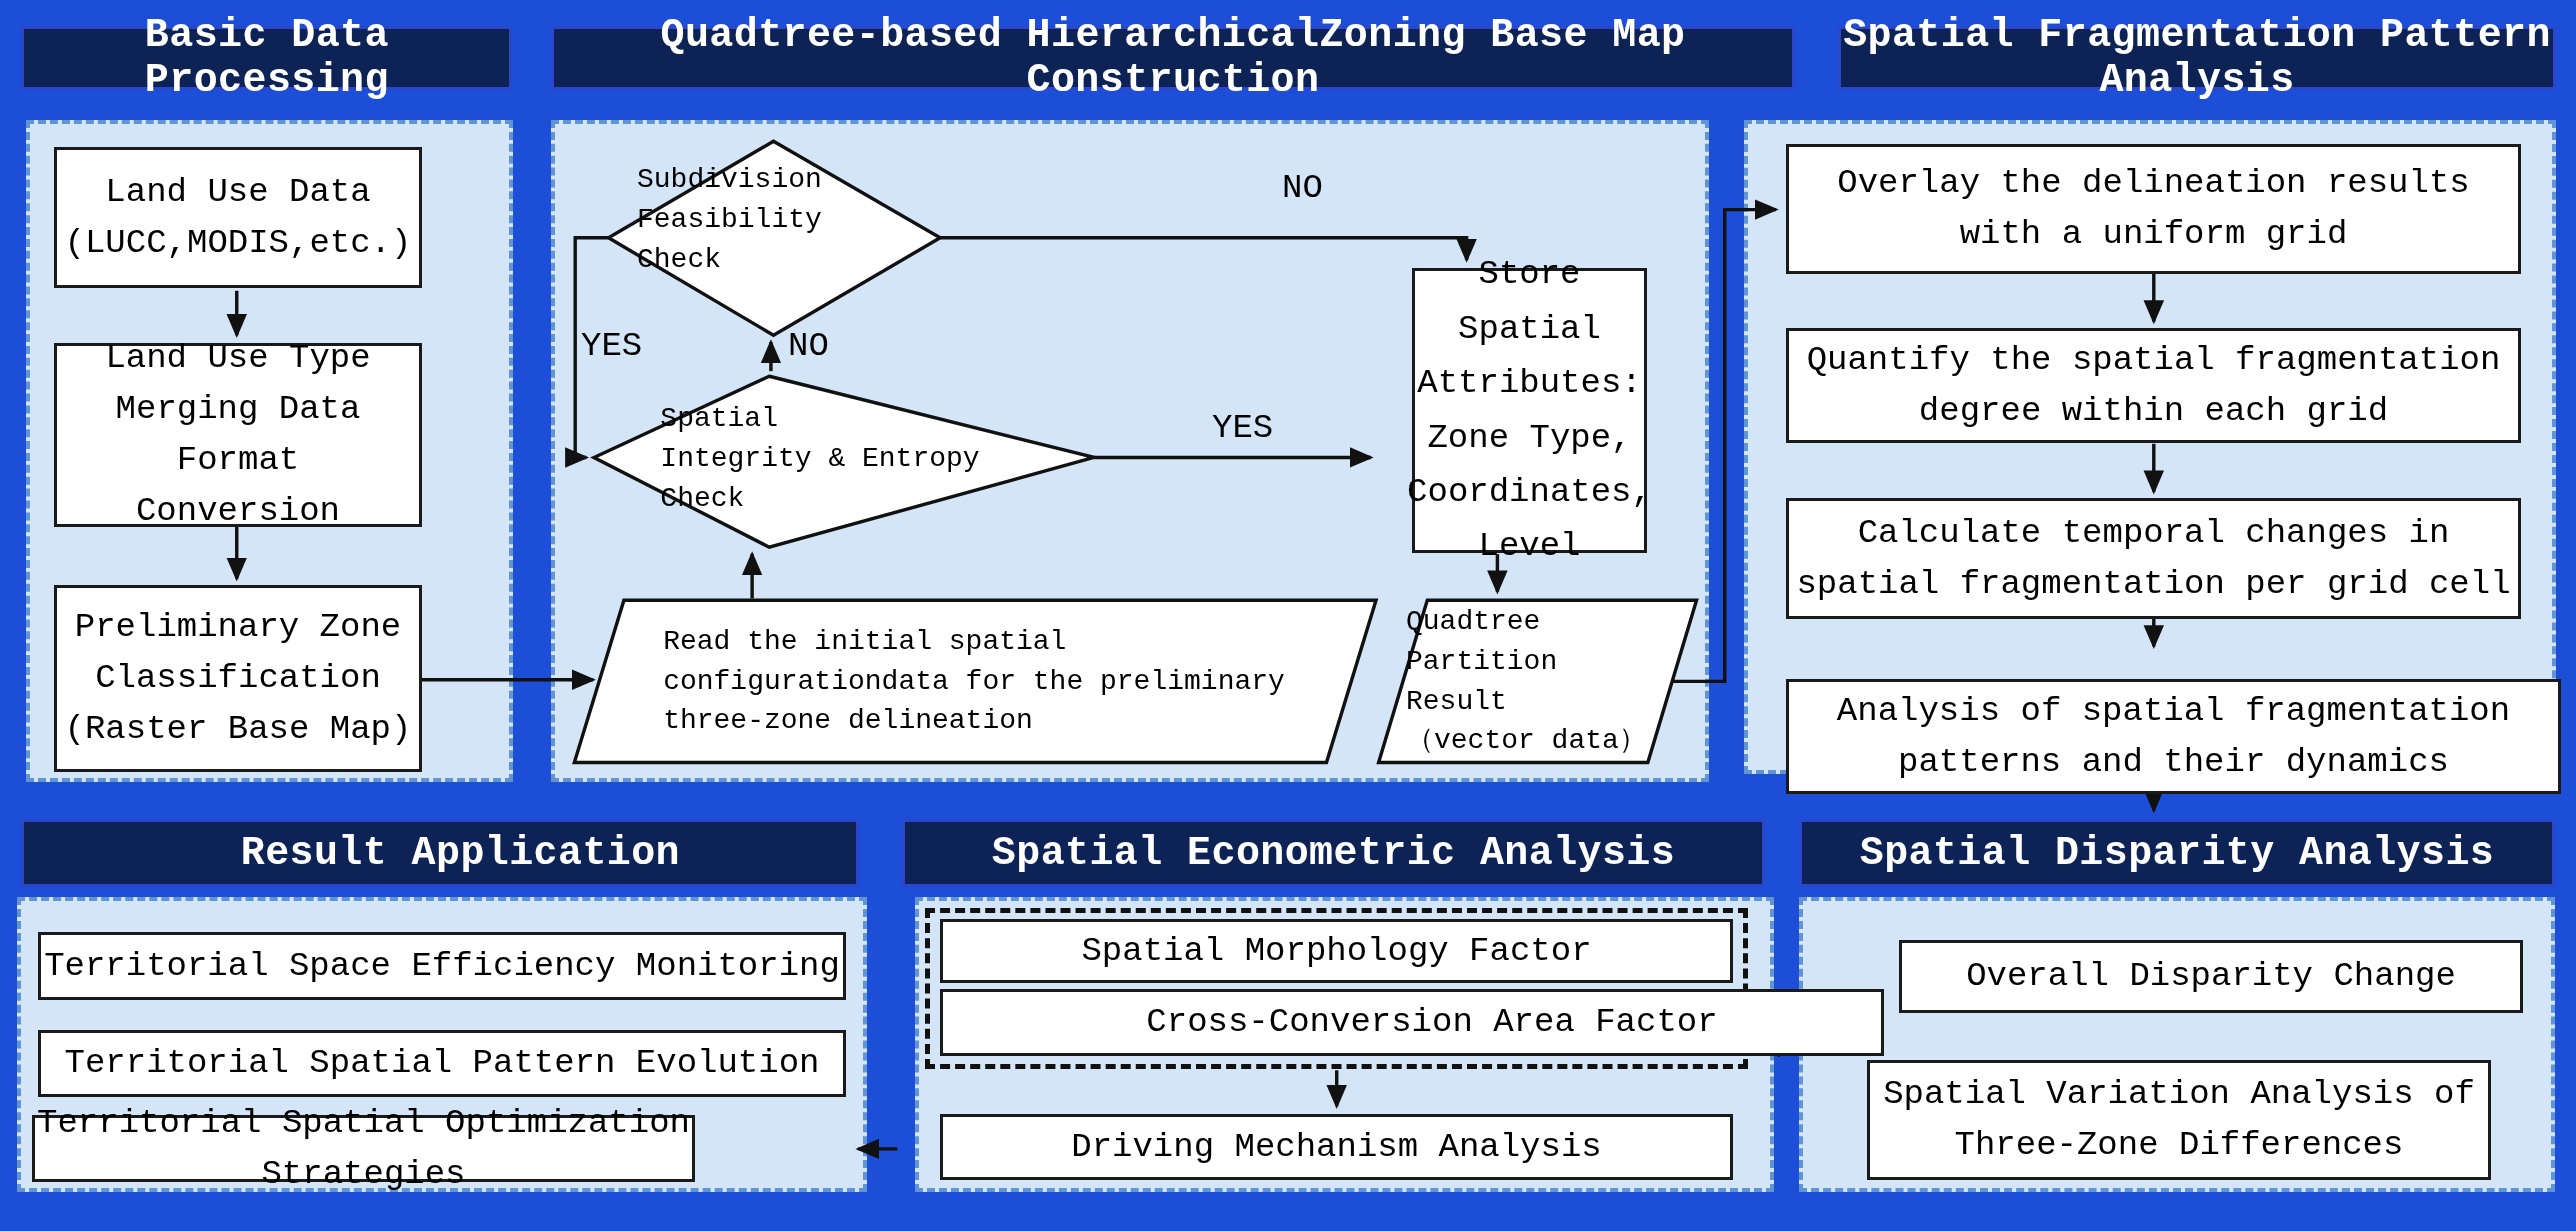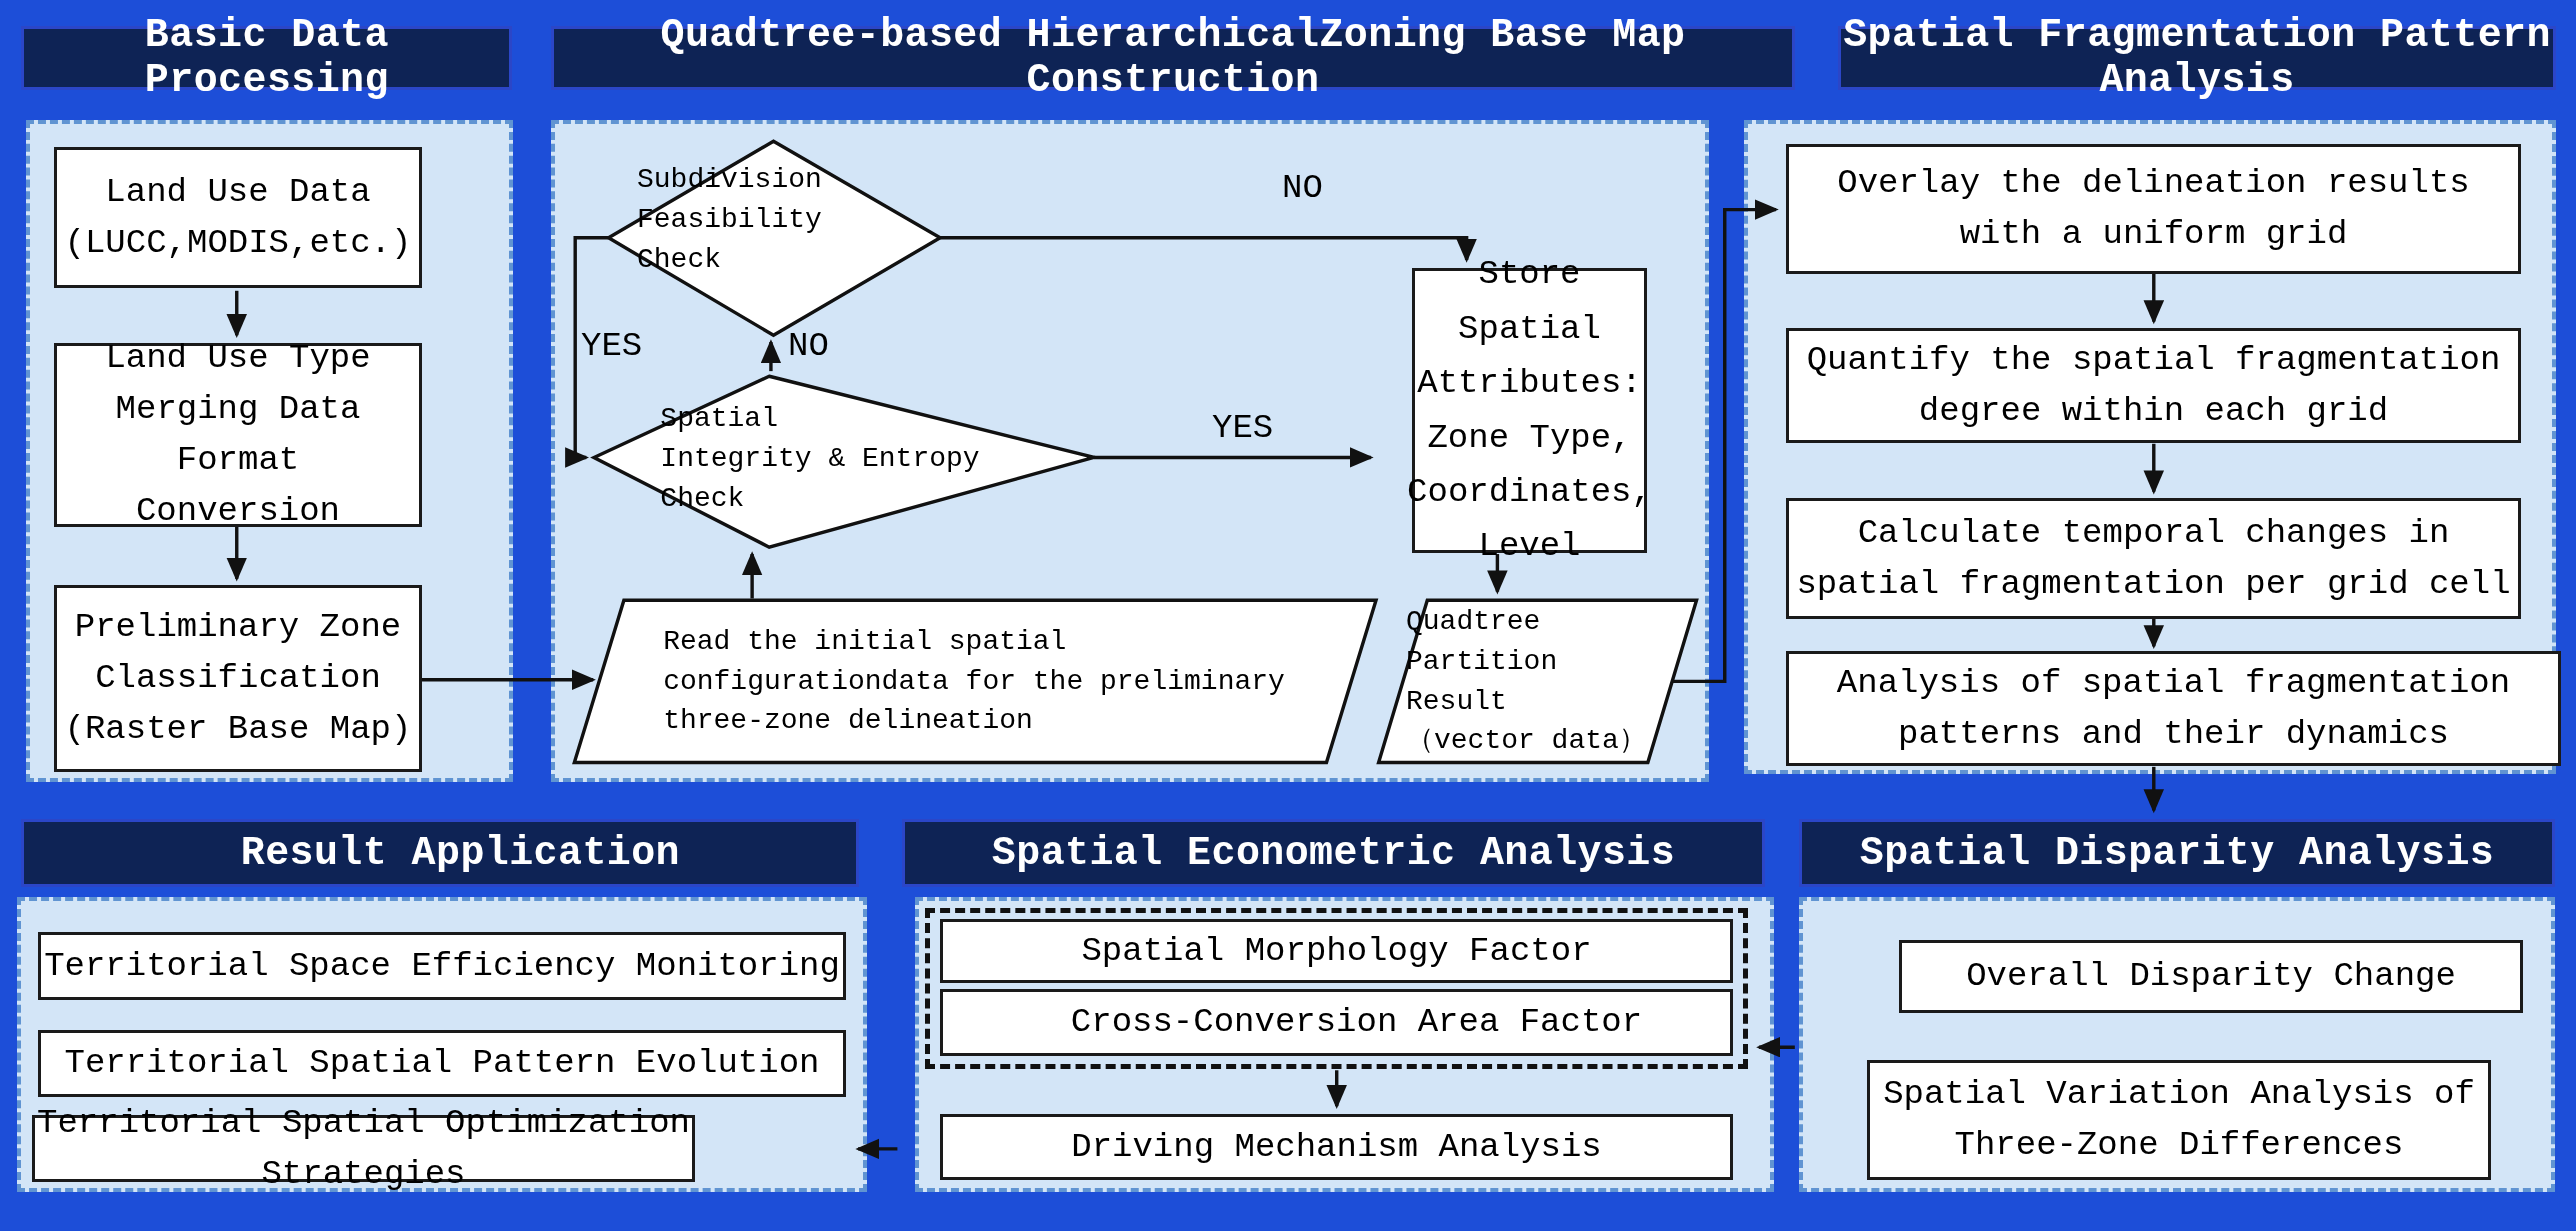--- a/index.html
+++ b/index.html
@@ -143,29 +143,29 @@
   <div class="edge-label" style="left:788px;top:327px;">NO</div>
   <div class="edge-label" style="left:1282px;top:169px;">NO</div>
   <div class="edge-label" style="left:1212px;top:409px;">YES</div>
 
   <div class="node" style="left:1786px;top:144px;width:735px;height:130px;">Overlay the delineation results
 with a uniform grid</div>
   <div class="node" style="left:1786px;top:328px;width:735px;height:115px;">Quantify the spatial fragmentation
 degree within each grid</div>
   <div class="node" style="left:1786px;top:498px;width:735px;height:121px;">Calculate temporal changes in
 spatial fragmentation per grid cell</div>
-  <div class="node" style="left:1786px;top:651px;width:775px;height:115px;">Analysis of spatial fragmentation
+  <div class="node" style="left:1786px;top:679px;width:775px;height:115px;">Analysis of spatial fragmentation
 patterns and their dynamics</div>
 
   <div class="node" style="left:38px;top:932px;width:808px;height:68px;">Territorial Space Efficiency Monitoring</div>
   <div class="node" style="left:38px;top:1030px;width:808px;height:67px;">Territorial Spatial Pattern Evolution</div>
   <div class="node" style="left:32px;top:1115px;width:663px;height:67px;">Territorial Spatial Optimization Strategies</div>
 
   <div class="node" style="left:940px;top:919px;width:793px;height:64px;">Spatial Morphology Factor</div>
-  <div class="node" style="left:940px;top:989px;width:793px;height:67px;padding-left:40px;">Cross-Conversion Area Factor</div>
+  <div class="node" style="left:940px;top:989px;width:944px;height:67px;padding-left:40px;">Cross-Conversion Area Factor</div>
   <div class="node" style="left:940px;top:1114px;width:793px;height:66px;">Driving Mechanism Analysis</div>
 
   <div class="node" style="left:1867px;top:940px;width:624px;height:73px;margin-left:32px;">Overall Disparity Change</div>
   <div class="node" style="left:1867px;top:1060px;width:624px;height:120px;">Spatial Variation Analysis of
 Three-Zone Differences</div>
 
 </div>
 
 
 </body></html>

